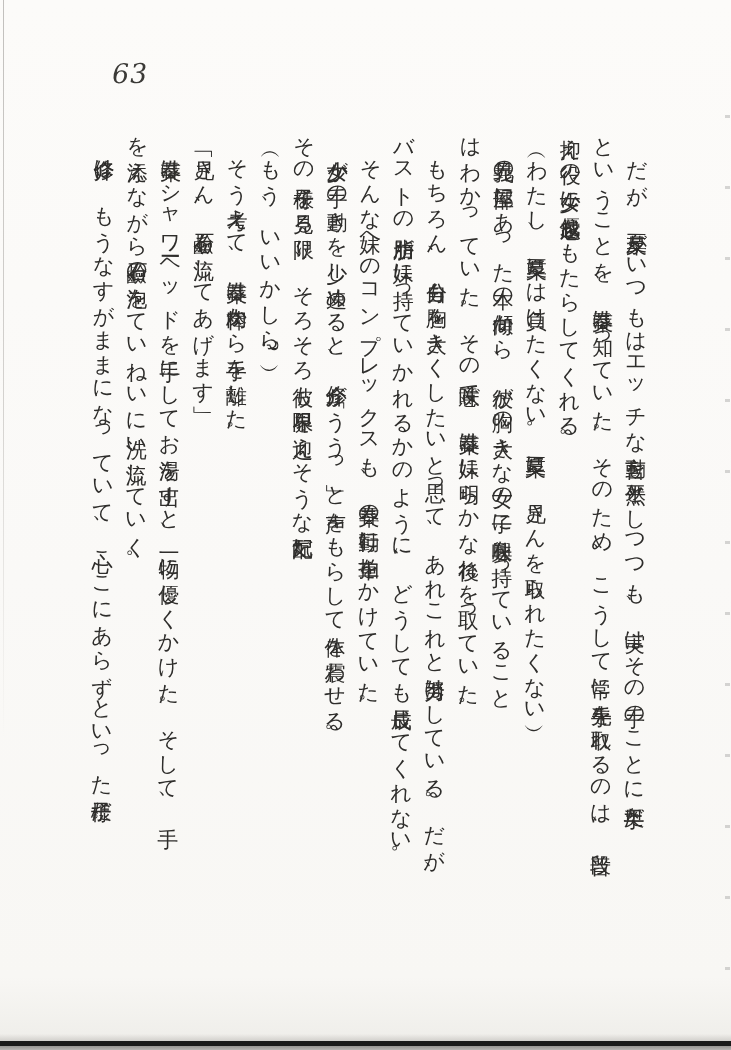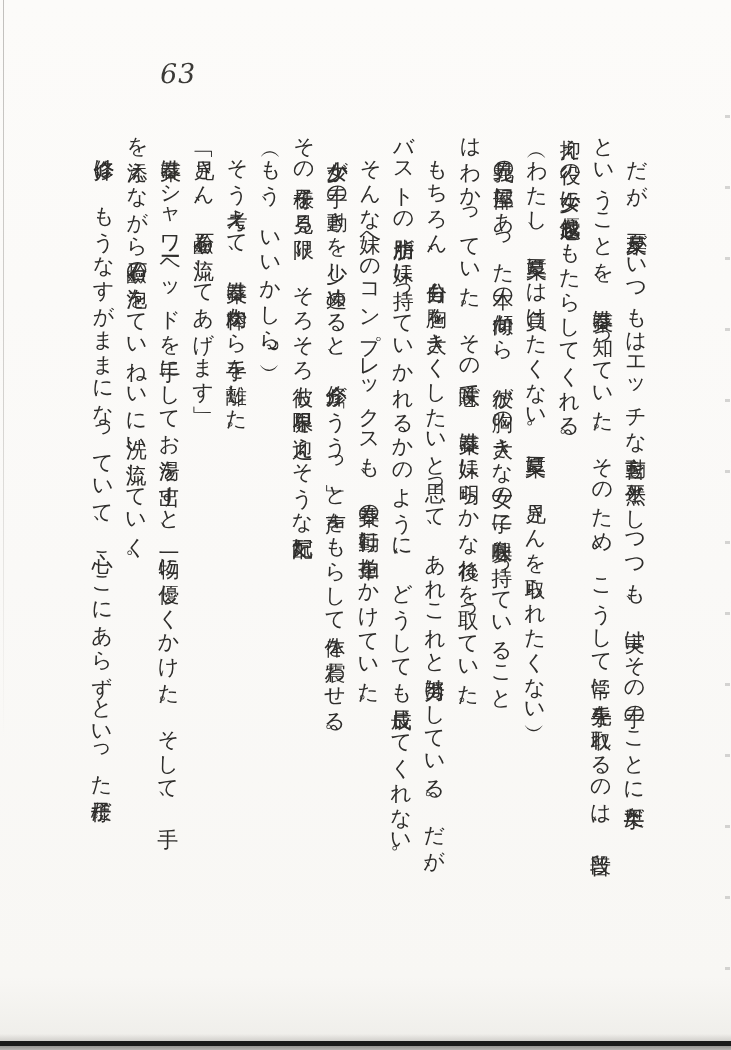--- a/index.html
+++ b/index.html
@@ -23,21 +23,20 @@
   
   .page-number {
     position: absolute;
     left: 112px;
     top: 58px;
     font-style: italic;
     font-size: 27px;
     letter-spacing: 1px;
     color: #3b3a37;
     transform: rotate(-1deg);
-    margin-left: 48px;
   }
 
   
   .text-block {
     position: absolute;
     top: 124px;
     right: 78px;
     height: 880px;
     writing-mode: vertical-rl;
     text-orientation: mixed;

